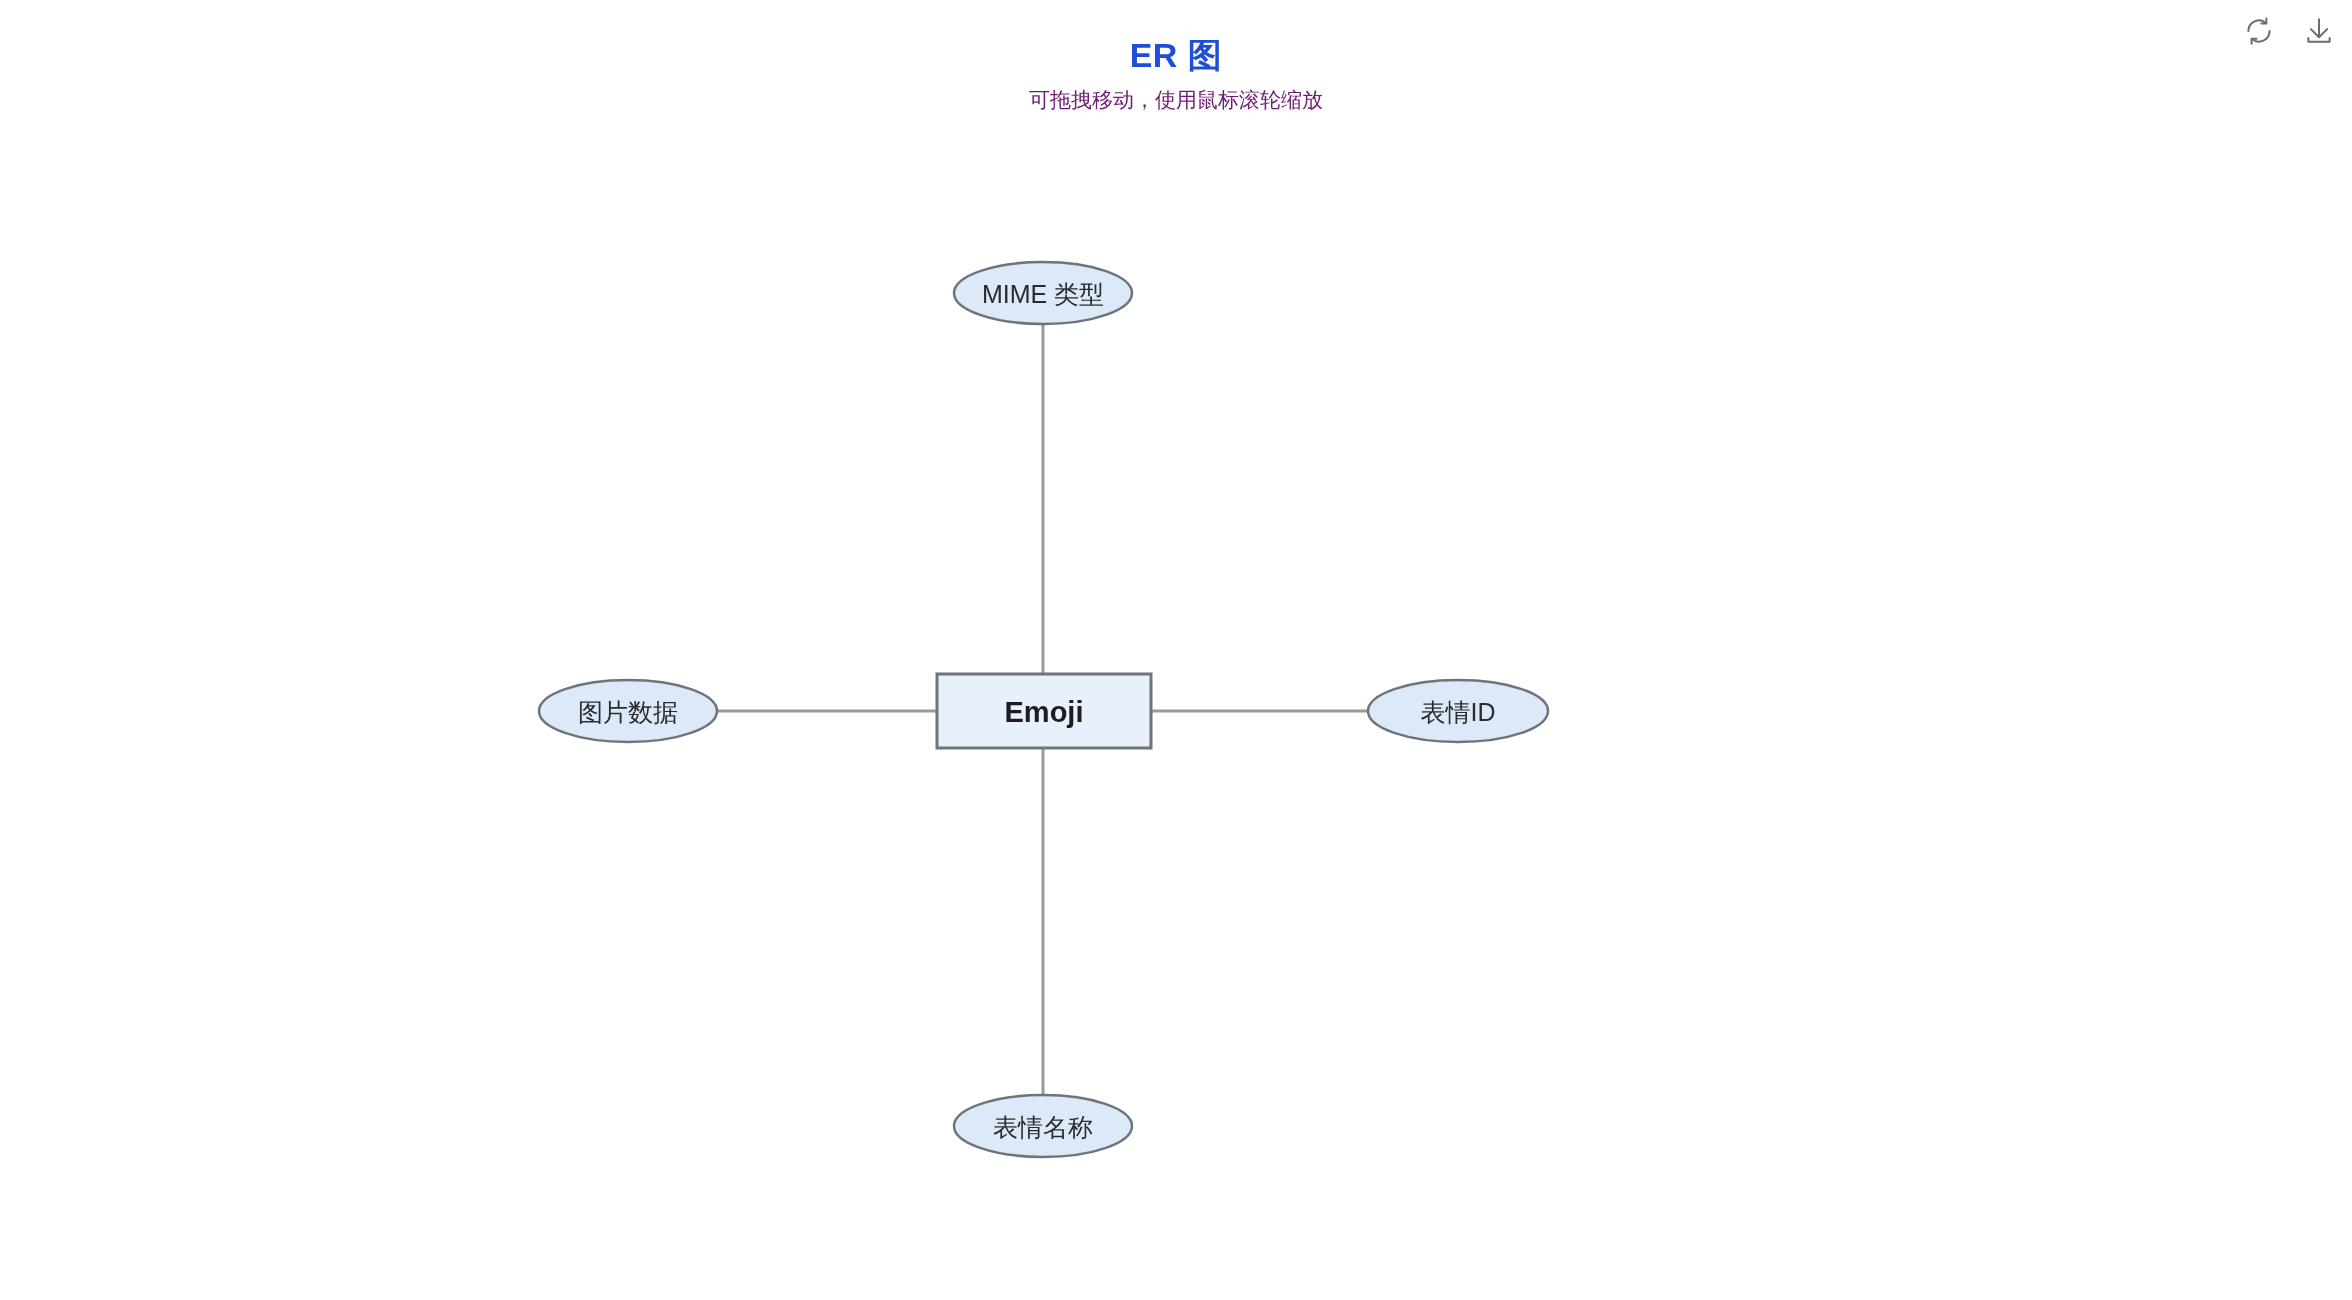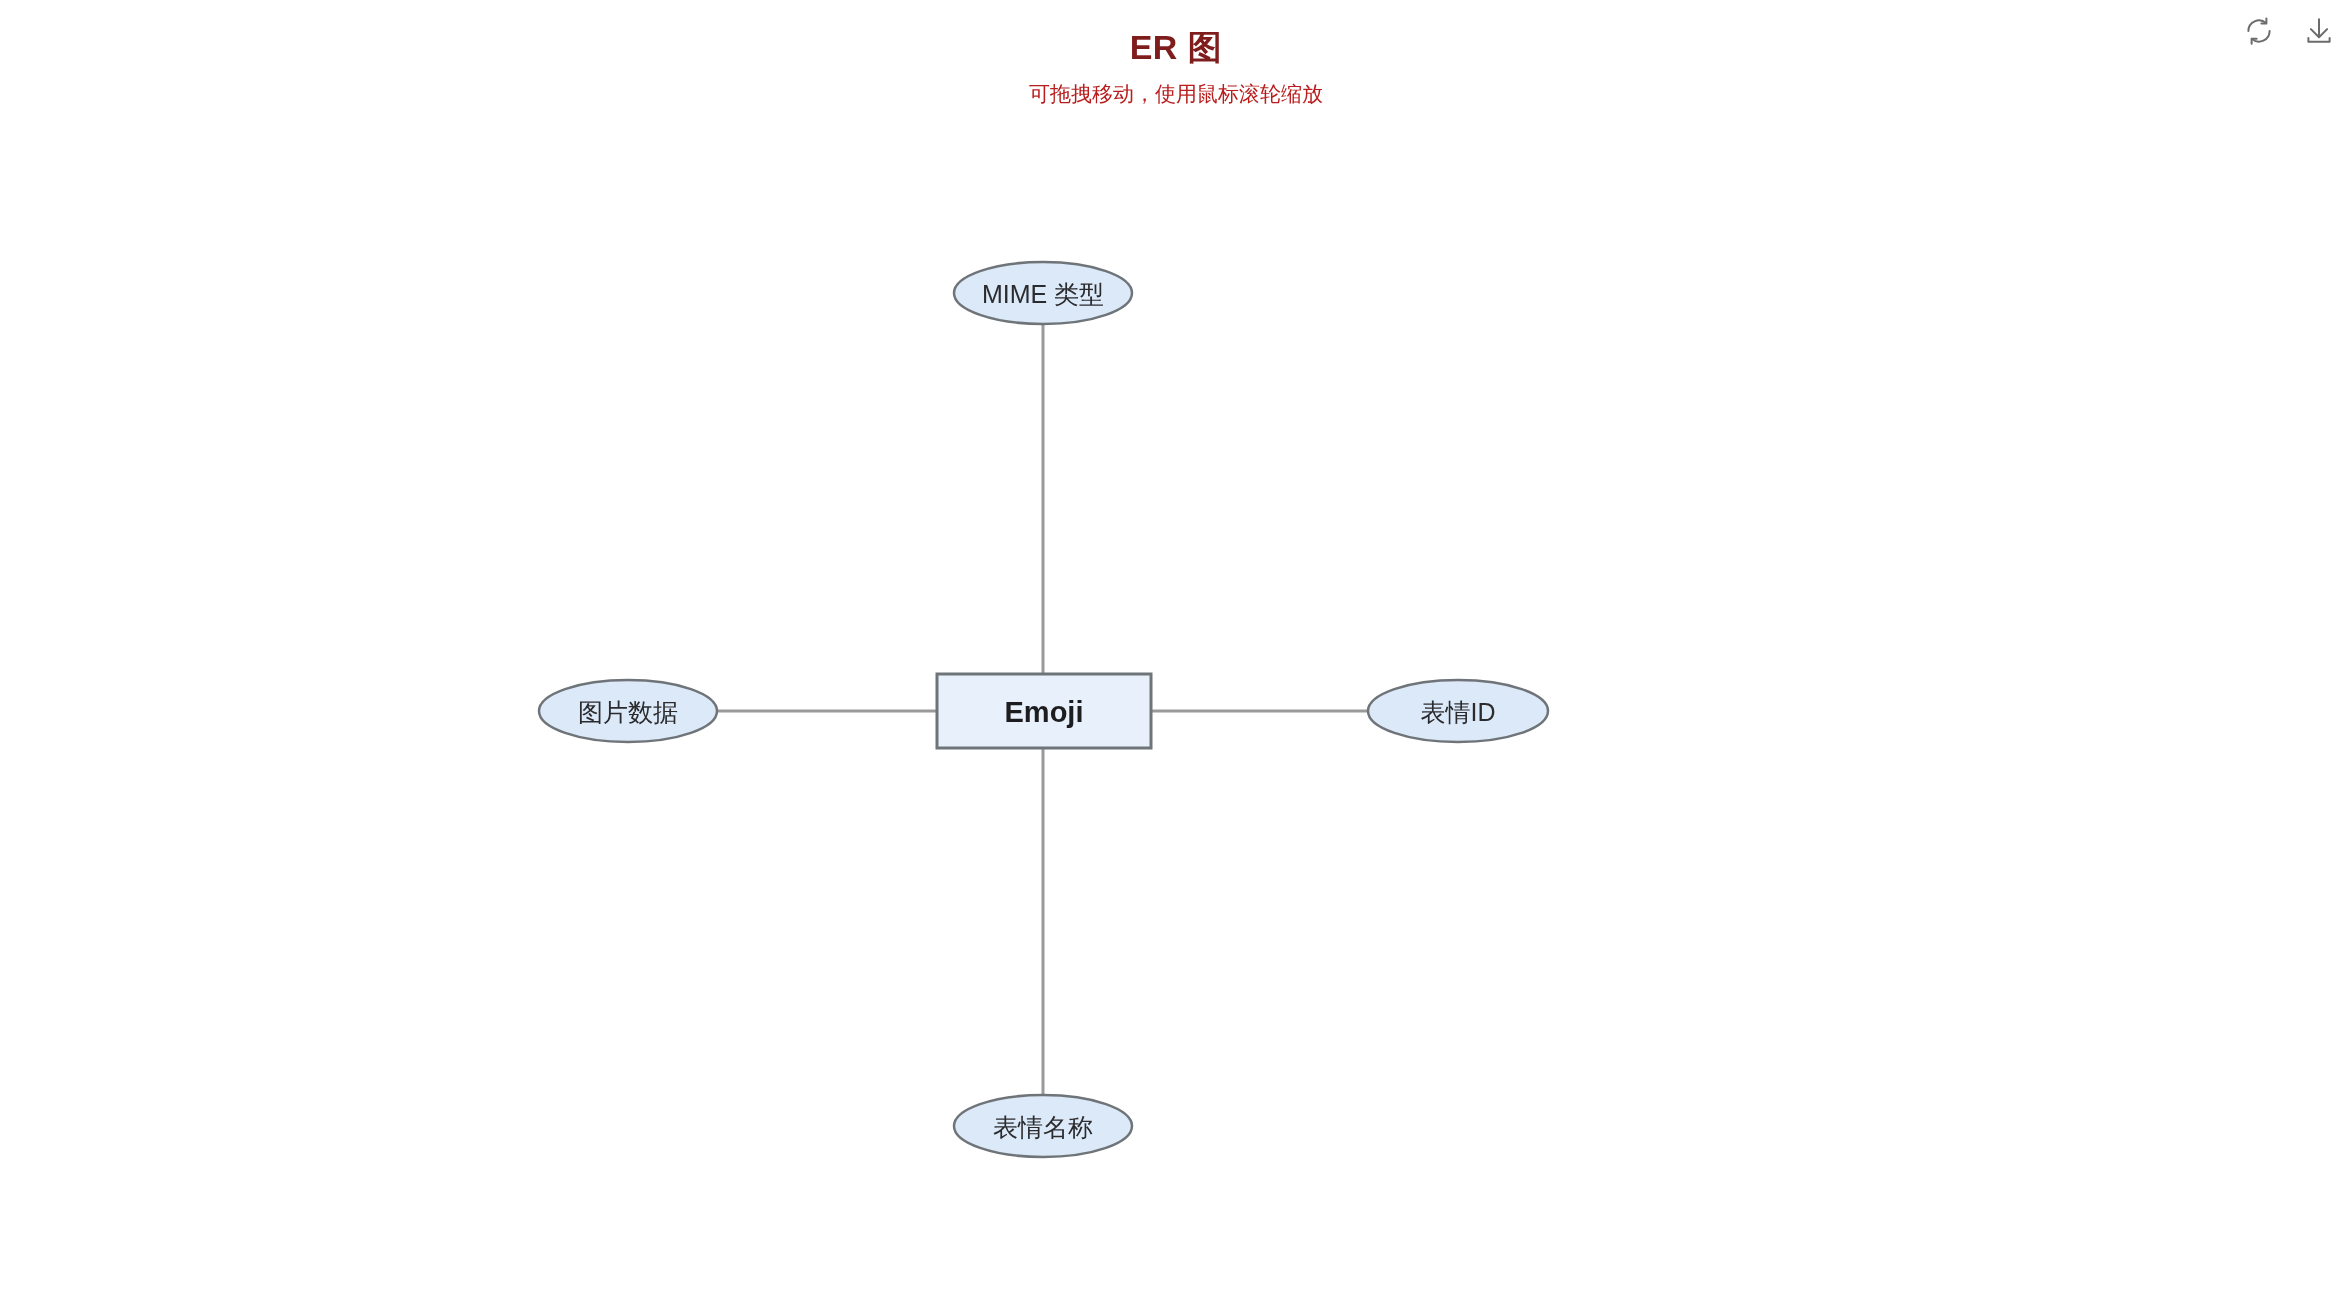--- a/index.html
+++ b/index.html
@@ -49,34 +49,35 @@
   .header {
     position: absolute;
     top: 0;
     left: 0;
     width: 2352px;
     text-align: center;
     pointer-events: none;
   }
   .page-title {
     margin: 0;
-    padding-top: 26px;
+    padding-top: 34px;
     font-size: 34px;
     line-height: 1.25;
     font-weight: bold;
-    color: #7f1d1d;
+    color: #1d4ed8;
     letter-spacing: 0.5px;
   }
   .page-subtitle {
     margin: 0;
     padding-top: 11px;
     font-size: 21px;
     line-height: 1.3;
     font-weight: normal;
-    color: #b91c1c;
+    color: #701a75;
+    font-family: Liberation Mono, monospace;
   }
 
   
   .canvas {
     position: absolute;
     top: 0;
     left: 8px;
     width: 2352px;
     height: 1300px;
     cursor: grab;

